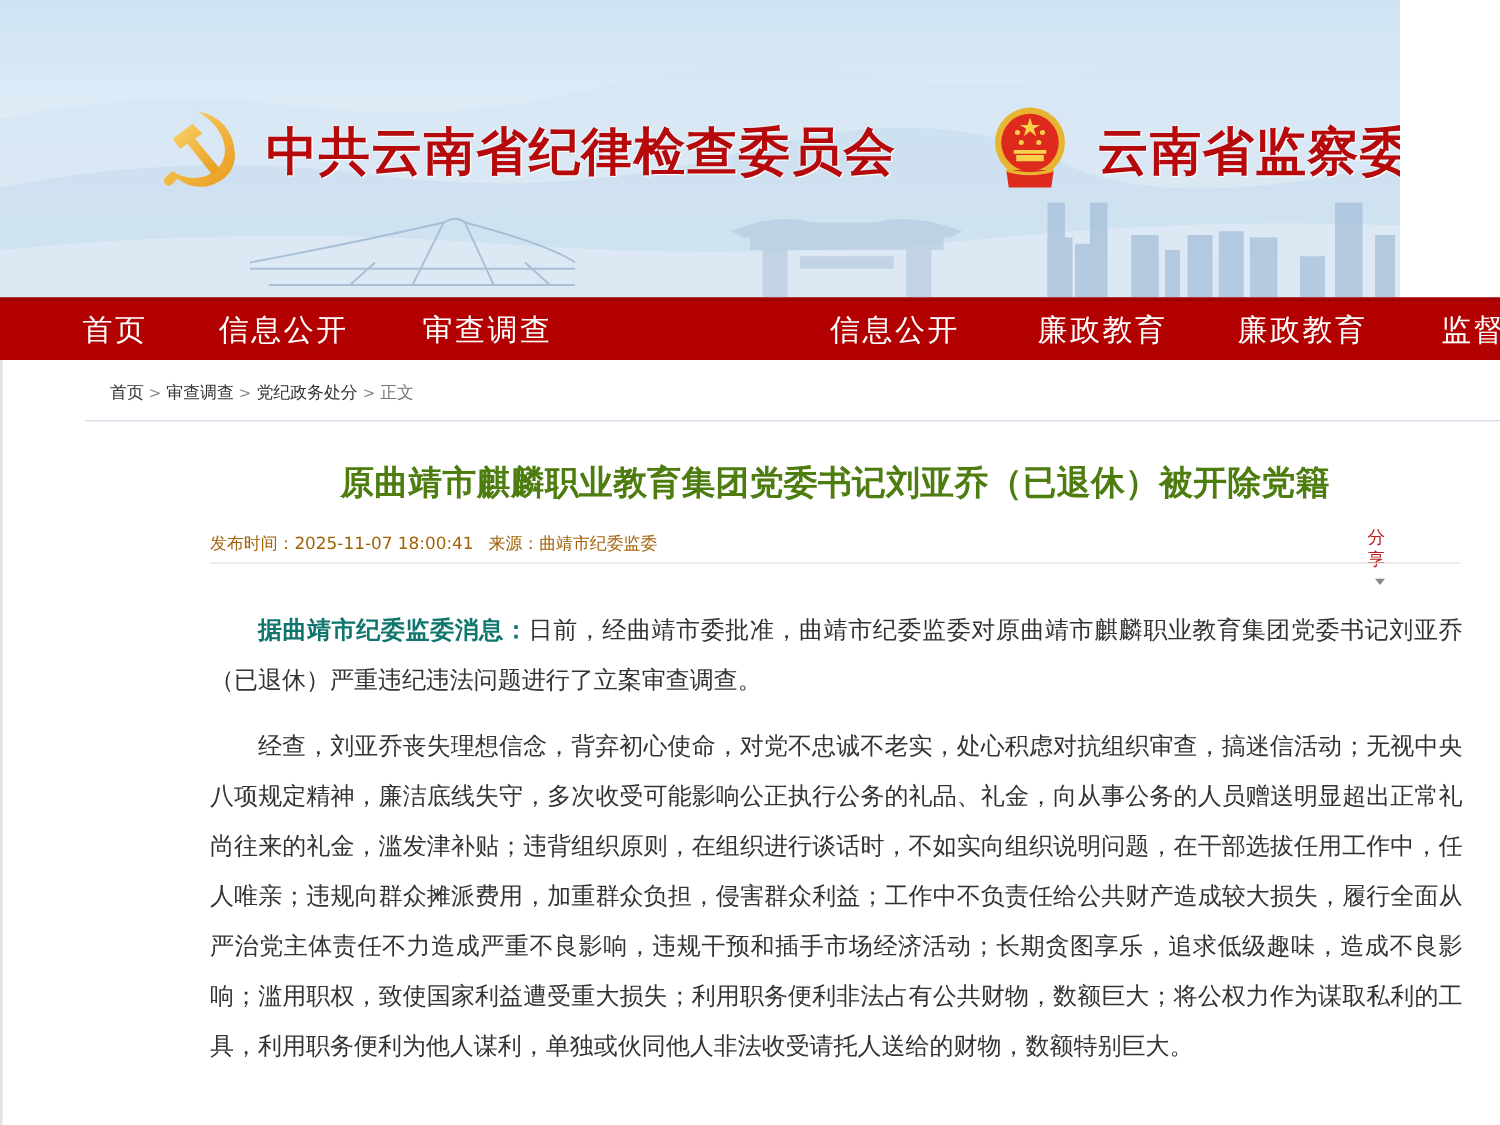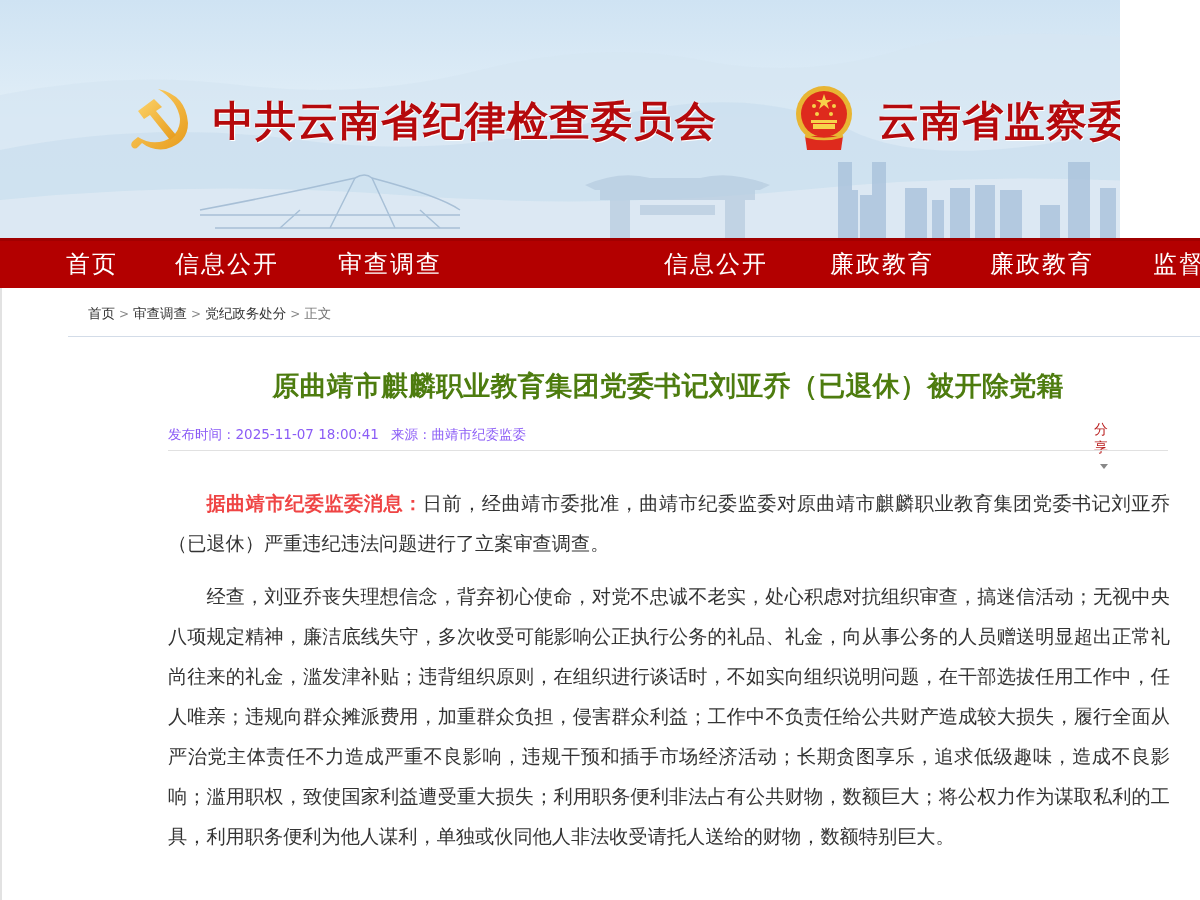--- a/index.html
+++ b/index.html
@@ -50,38 +50,38 @@
   .breadcrumb .crumb { color: #333; cursor: pointer; }
   .breadcrumb .sep { color: #888; margin: 0 4px; font-size: 12px; }
   .breadcrumb .current { color: #777; }
   .bc-rule { position: absolute; left: 66px; top: 48px; width: 1134px; height: 1px; background: #d3dce8; }
 
   .article-title {
     position: absolute; left: 166px; width: 1000px; top: 80px; text-align: center;
     font-size: 27px; color: #4d7c0f; white-space: nowrap; letter-spacing: 0.3px;
   }
   .meta {
-    position: absolute; left: 166px; top: 138px; font-size: 13.5px; color: #8b5cf6; white-space: nowrap;
+    position: absolute; left: 166px; top: 138px; font-size: 13.5px; color: #a16207; white-space: nowrap;
   }
   .meta .gap { display: inline-block; width: 12px; }
   .share {
     position: absolute; left: 1092px; top: 133px; font-size: 14px; color: #b91c1c; cursor: pointer;
   }
   .share .caret {
     display: inline-block; width: 0; height: 0; margin-left: 6px; vertical-align: middle;
     border-left: 4.5px solid transparent; border-right: 4.5px solid transparent; border-top: 5px solid #888;
   }
   .meta-rule { position: absolute; left: 166px; top: 162px; width: 1000px; height: 1px; background: #e1e1e1; }
 
   .body-text {
     position: absolute; left: 166px; top: 196px; width: 1002px;
     font-size: 19.2px; line-height: 40px; color: #333; text-align: justify;
   }
   .body-text p { text-indent: 2em; margin-bottom: 13px; }
-  .body-text strong { font-weight: bold; color: #ef4444; }
+  .body-text strong { font-weight: bold; color: #0f766e; }
 </style>
 </head>
 <body>
 
 <div class="banner">
   <svg class="scenery" width="1200" height="238" viewBox="0 0 1200 238">
 
     <path d="M0 95 Q120 70 240 85 T480 70 T700 60 T900 50 T1200 45 L1200 238 L0 238 Z" fill="#d6e6f3" opacity="0.8"></path>
     <path d="M0 150 Q150 120 300 140 T600 120 T850 130 T1200 110 L1200 238 L0 238 Z" fill="#cadeee" opacity="0.7"></path>
     <path d="M0 200 Q200 180 400 195 T800 190 T1200 185 L1200 238 L0 238 Z" fill="#dde9f3" opacity="0.9"></path>

